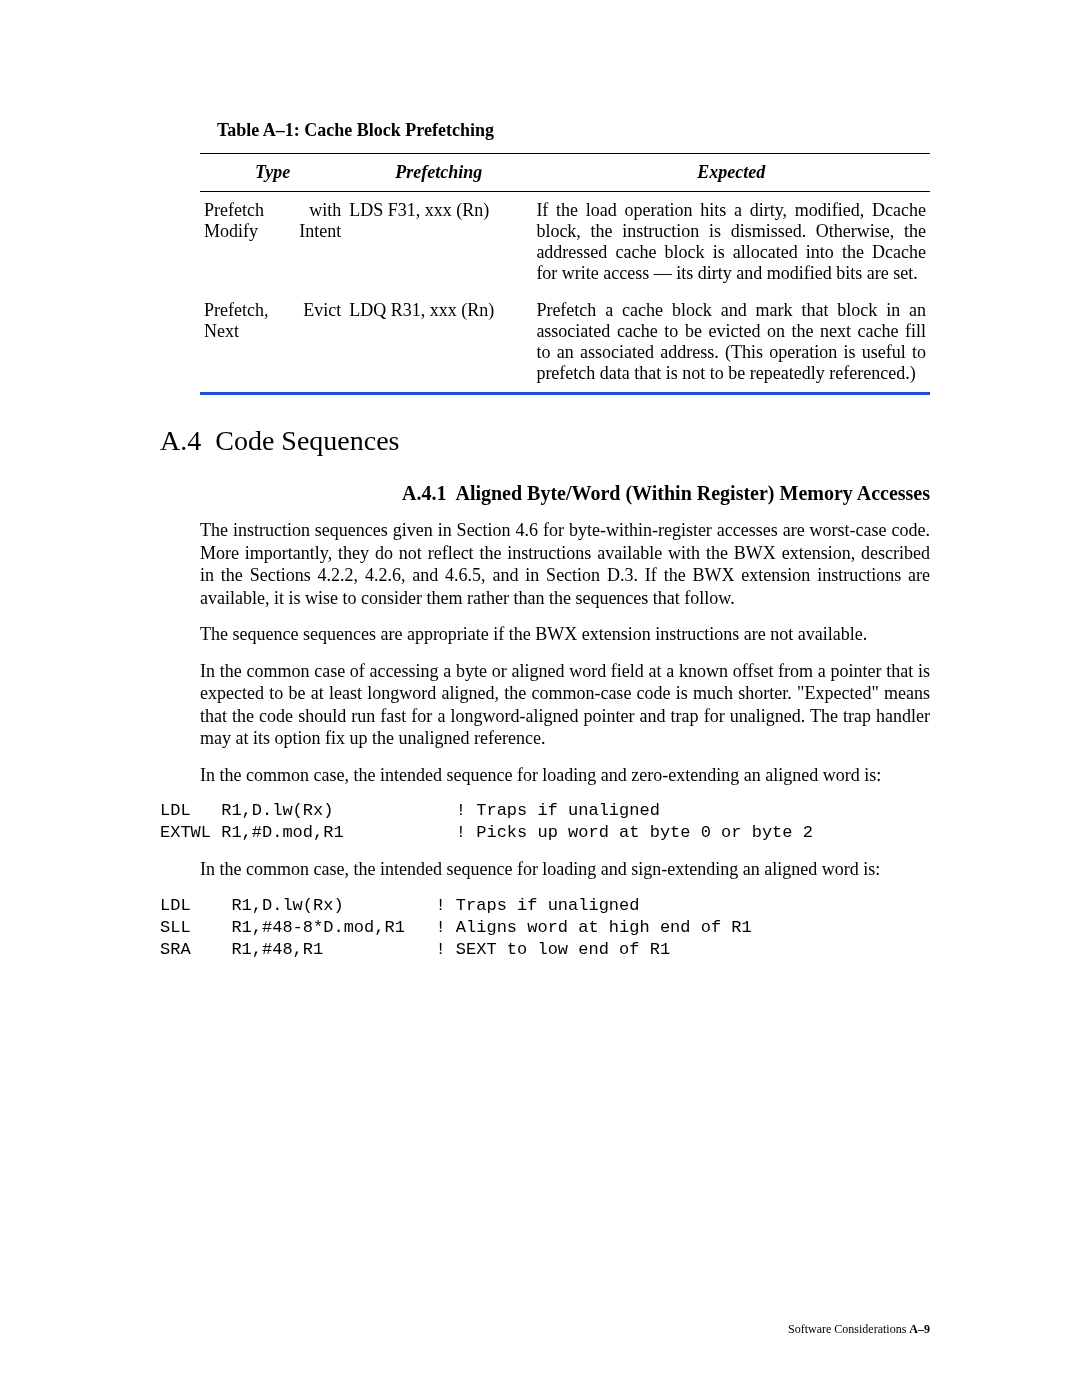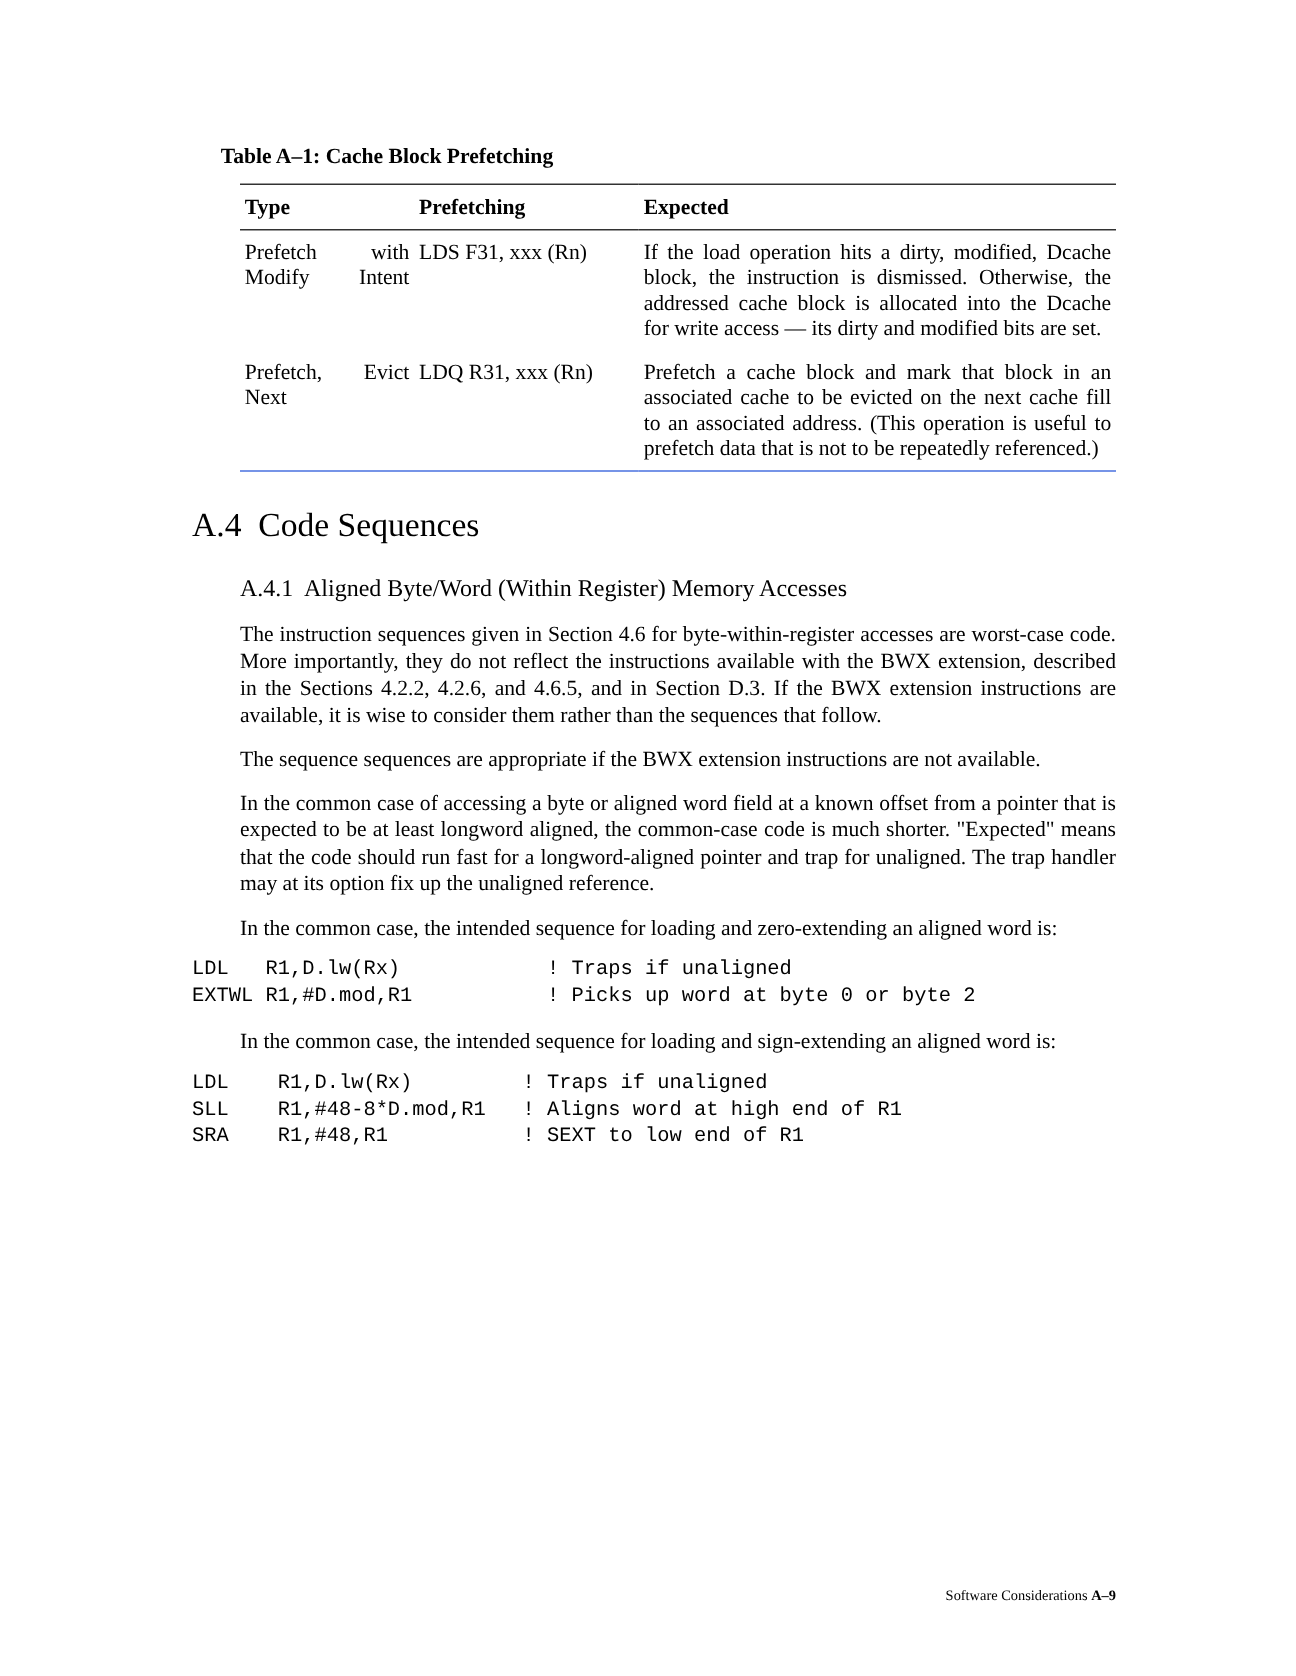--- a/index.html
+++ b/index.html
@@ -13,63 +13,65 @@
     width: 1080px;
     height: 1397px;
     padding: 120px 150px 60px 160px;
     box-sizing: border-box;
     position: relative;
   }
   .table-caption {
     font-size: 18px;
     font-weight: bold;
     margin-bottom: 12px;
-    margin-left: 24px;
+    margin-left: 57px;
   }
   .table {
     margin-left: 40px;
     width: 730px;
     border-collapse: collapse;
     font-size: 18px;
   }
   .table thead tr {
     border-top: 1px solid #000;
     border-bottom: 1px solid #000;
   }
   .table th {
-    text-align: left;
+    text-align: center;
     font-weight: bold;
     padding: 8px 4px;
     vertical-align: top;
+    font-style: italic;
   }
   .table td {
     padding: 8px 4px;
     vertical-align: top;
   }
   .table tbody tr:last-child {
-    border-bottom: 1px solid #1d4ed8;
+    border-bottom: 3px solid #1d4ed8;
   }
   .col-type { width: 130px; }
   .col-instr { width: 170px; }
   .col-op { width: 370px; text-align: justify; }
   .justify-between {
     text-align: justify;
     text-align-last: justify;
   }
   .instr-cell { white-space: nowrap; }
   .op-cell { text-align: justify; }
   h2.section {
     font-size: 28px;
     font-weight: normal;
     margin: 30px 0 10px 0;
   }
   h3.subsection {
     font-size: 20px;
-    font-weight: normal;
+    font-weight: bold;
     margin: 25px 0 10px 40px;
+    text-align: right;
   }
   p.body {
     margin-left: 40px;
     font-size: 18px;
     text-align: justify;
     margin-top: 14px;
     margin-bottom: 14px;
     line-height: 1.25;
   }
   pre.code {

